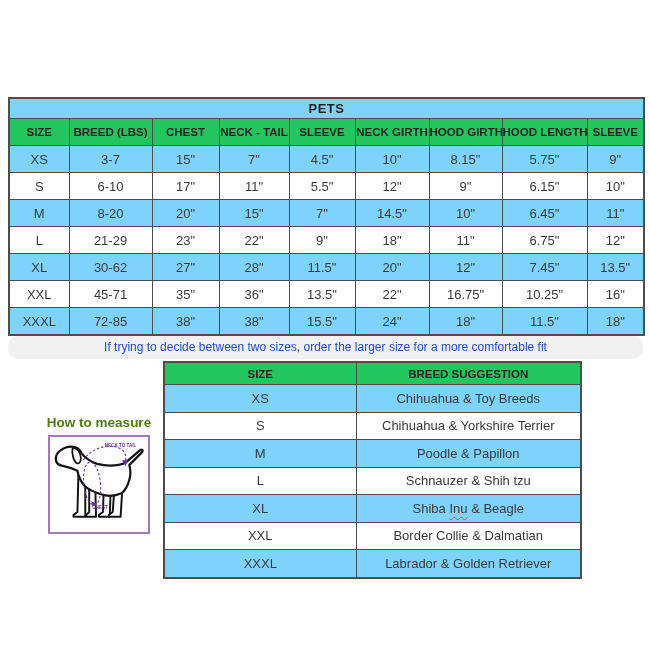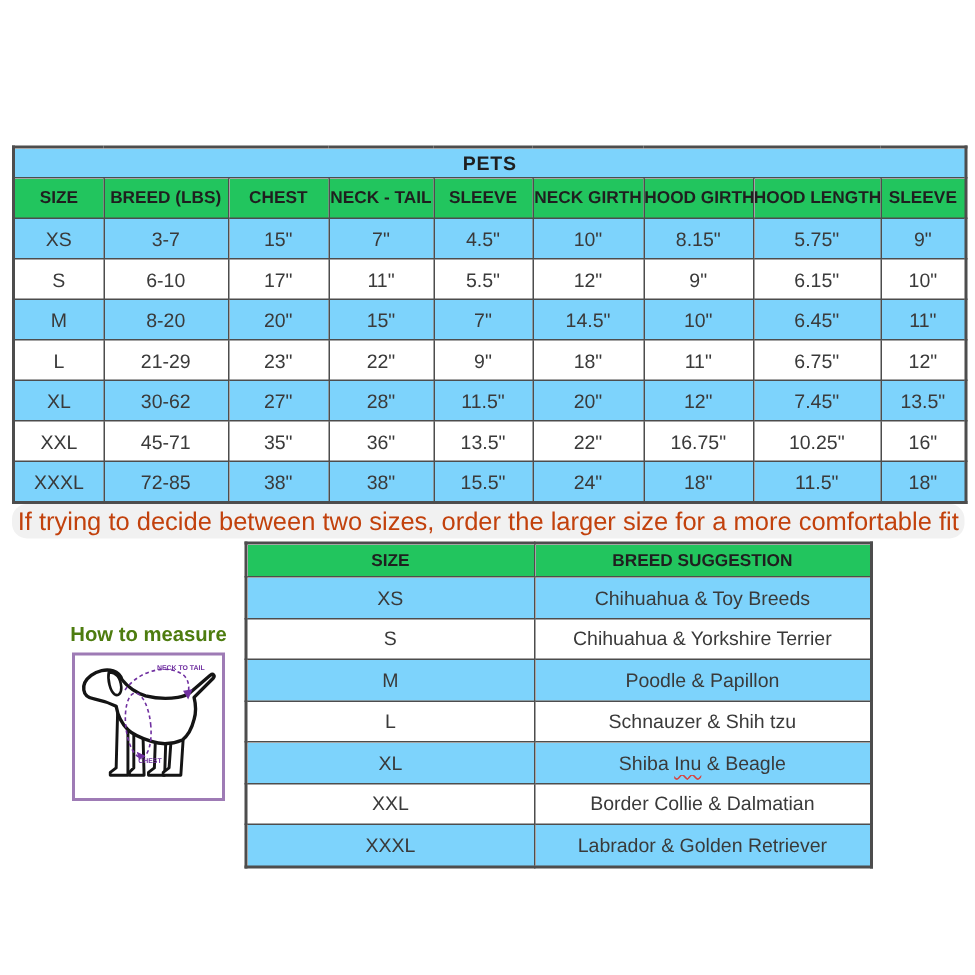--- a/index.html
+++ b/index.html
@@ -18,21 +18,21 @@
   .pets tr.title-row td { height:19px; font-weight:bold; font-size:13px; color:#1f1f1f; letter-spacing:0.5px; }
   .pets tr.head-row th { font-size:11.5px; font-weight:bold; color:#1f1f1f; }
   .row-gray { background:#7dd3fc; }
   .row-white { background:#ffffff; }
   .row-light { background:#22c55e; }
 
   
   .note {
     position:absolute; left:8px; top:336px; width:635px; height:23px;
     background:#f1f1f1; text-align:center; line-height:23px;
-    font-size:17px; color:#c2410c;border-radius:10px;
+    font-size:12px; color:#1d4ed8;border-radius:10px;
   }
 
   
   .breed { position:absolute; left:163px; top:361px; width:417px; border:2px solid #4d4d4d; }
   .breed td, .breed th { height:26.5px; font-size:13px; color:#3a3a3a; }
   .breed tr.head-row th { height:21px; font-size:11.5px; font-weight:bold; color:#1f1f1f; }
 
   .squiggle {
     text-decoration-line:underline;
     text-decoration-style:wavy;

